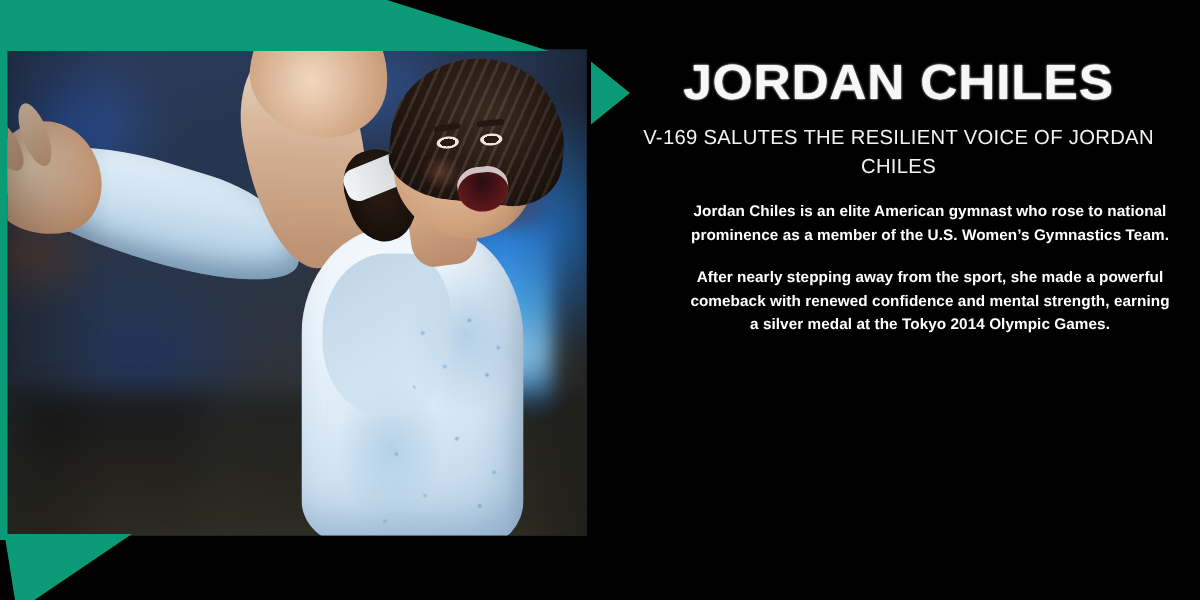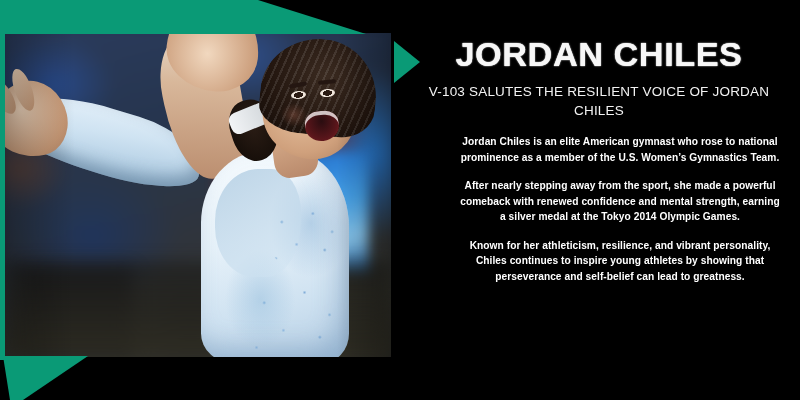--- a/index.html
+++ b/index.html
@@ -347,22 +347,21 @@
     <div class="photo-shade"></div>
   </div>
 
   <div class="green-top-band" style="background: rgb(10, 154, 118);"></div>
   <div class="green-left-strip" style="background: rgb(10, 154, 118);"></div>
   <div class="green-bottom-triangle" style="background: rgb(10, 154, 118);"></div>
   <div class="green-arrow" style="background: rgb(10, 154, 118);"></div>
 
   <div class="text-panel">
     <div class="title">JORDAN CHILES</div>
-    <div class="subtitle">V-103 SALUTES THE RESILIENT VOICE OF JORDAN CHILES</div>
+    <div class="subtitle">V-169 SALUTES THE RESILIENT VOICE OF JORDAN CHILES</div>
 
     <div class="body-copy">
       <p class="para">Jordan Chiles is an elite American gymnast who rose to national prominence as a member of the U.S. Women’s Gymnastics Team.</p>
       <p class="para">After nearly stepping away from the sport, she made a powerful comeback with renewed confidence and mental strength, earning a silver medal at the Tokyo 2014 Olympic Games.</p>
-      <p class="para">Known for her athleticism, resilience, and vibrant personality, Chiles continues to inspire young athletes by showing that perseverance and self-belief can lead to greatness.</p>
     </div>
   </div>
 
 </div>
 
 </body></html>

